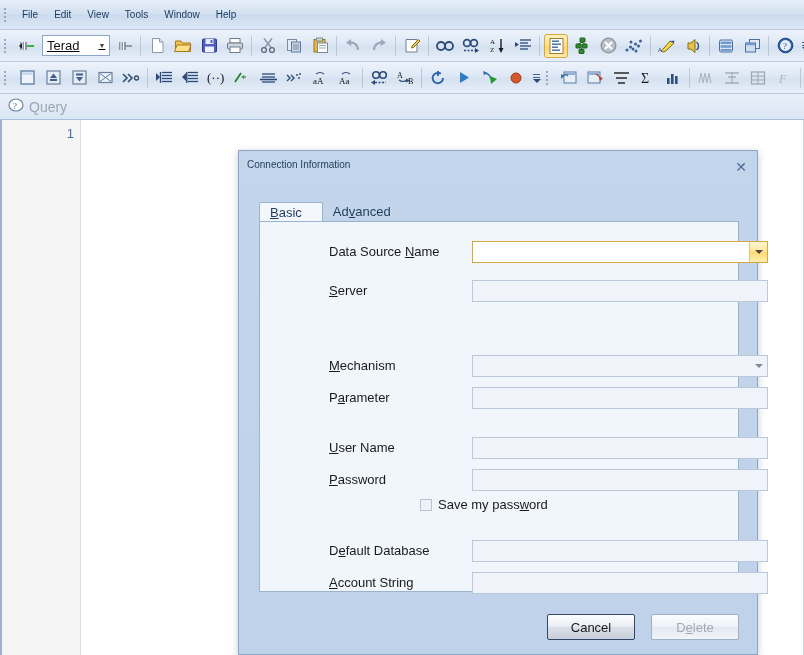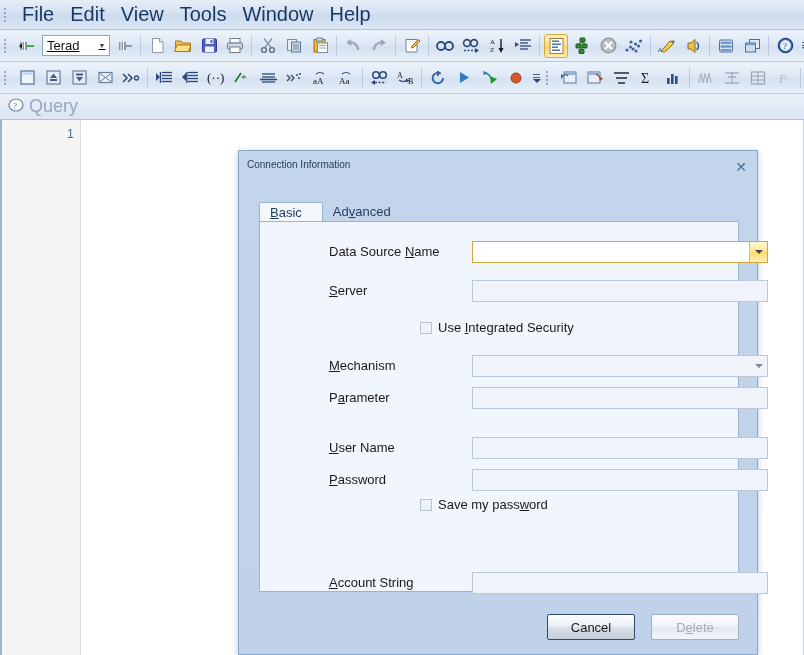--- a/index.html
+++ b/index.html
@@ -27,21 +27,21 @@
   .grip {
     width: 9px; height: 18px;
     margin: 0 3px 0 2px;
     background-image: radial-gradient(circle, #94a9c4 40%, transparent 42%);
     background-size: 4px 4px;
     background-position: 1px 1px;
     background-repeat: repeat-y;
     flex: none;
   }
   .menuitem {
-    font-size: 20px; color: #17375e;
+    font-size: 10px; color: #17375e;
     padding: 3px 8px;
     white-space: nowrap;
     cursor: default;
   }
 
   
   .toolbar {
     position: absolute; left: 0;
     width: 804px; height: 32px;
     background: linear-gradient(to bottom, #edf3fb 0%, #dee8f5 45%, #d5e1f0 55%, #e8f0fa 100%);
@@ -113,21 +113,21 @@
     width: 804px; height: 26px;
     background: linear-gradient(to bottom, #e9f0fa 0%, #dae5f3 100%);
     border-bottom: 1px solid #aabfd8;
     display: flex; align-items: center;
     box-sizing: border-box;
   }
   .doctab {
     display: flex; align-items: center; gap: 5px;
     padding: 0 10px 0 8px; height: 25px;
   }
-  .doctab .lbl { font-size: 18px; color: #9aa7b6; }
+  .doctab .lbl { font-size: 14px; color: #9aa7b6; }
 
   
   .editor {
     position: absolute; left: 0; top: 120px;
     width: 804px; height: 535px;
     background: #ffffff;
     box-sizing: border-box;
     border-left: 2px solid #9fb3cc;
   }
   .gutter {
@@ -806,23 +806,20 @@
               <span class="tri"></span>
             </div>
         </div>
       </div>
 
       <div class="row" style="top:58px">
         <div class="flabel"><u>S</u><span>erver</span></div>
         <div class="finput"></div>
       </div>
 
-      <div class="chkrow" style="top:96px">
-        <span class="chkbox"></span><span class="chklabel"><span>Use </span><u>I</u><span>ntegrated Security</span></span>
-      </div>
 
       <div class="row" style="top:133px">
         <div class="flabel"><u>M</u><span>echanism</span></div>
         <div class="fcombo">
           <div class="field"></div>
           <div class="btn">
               <span class="tri"></span>
             </div>
         </div>
       </div>
@@ -839,20 +836,24 @@
 
       <div class="row" style="top:247px">
         <div class="flabel"><u>P</u><span>assword</span></div>
         <div class="finput"></div>
       </div>
 
       <div class="chkrow" style="top:273px">
         <span class="chkbox"></span><span class="chklabel"><span>Save my pass</span><u>w</u><span>ord</span></span>
       </div>
 
+      <div class="row" style="top:318px">
+        <div class="flabel"><span>D</span><u>e</u><span>fault Database</span></div>
+        <div class="finput"></div>
+      </div>
 
       <div class="row" style="top:350px">
         <div class="flabel"><u>A</u><span>ccount String</span></div>
         <div class="finput"></div>
       </div>
 
     </div>
 
     <div class="btnbar">
       <div class="dbtn default" style="left:308px">Cancel</div>

